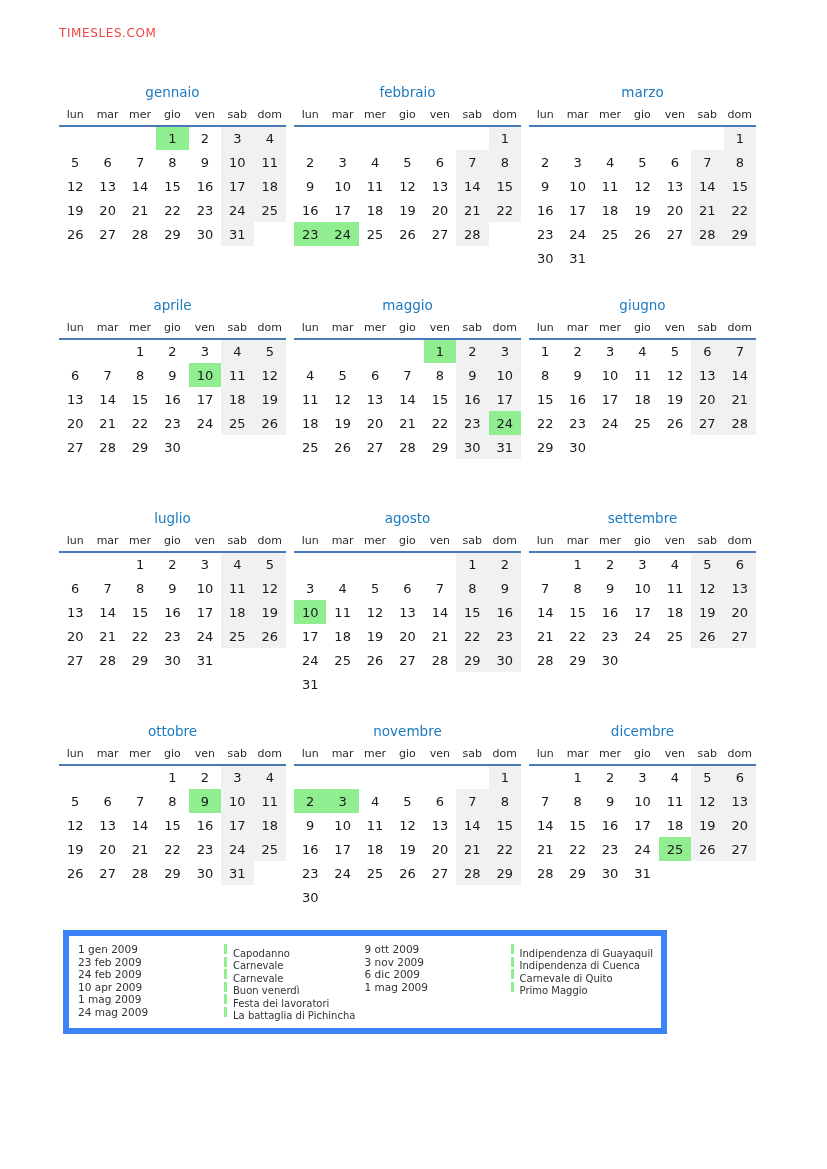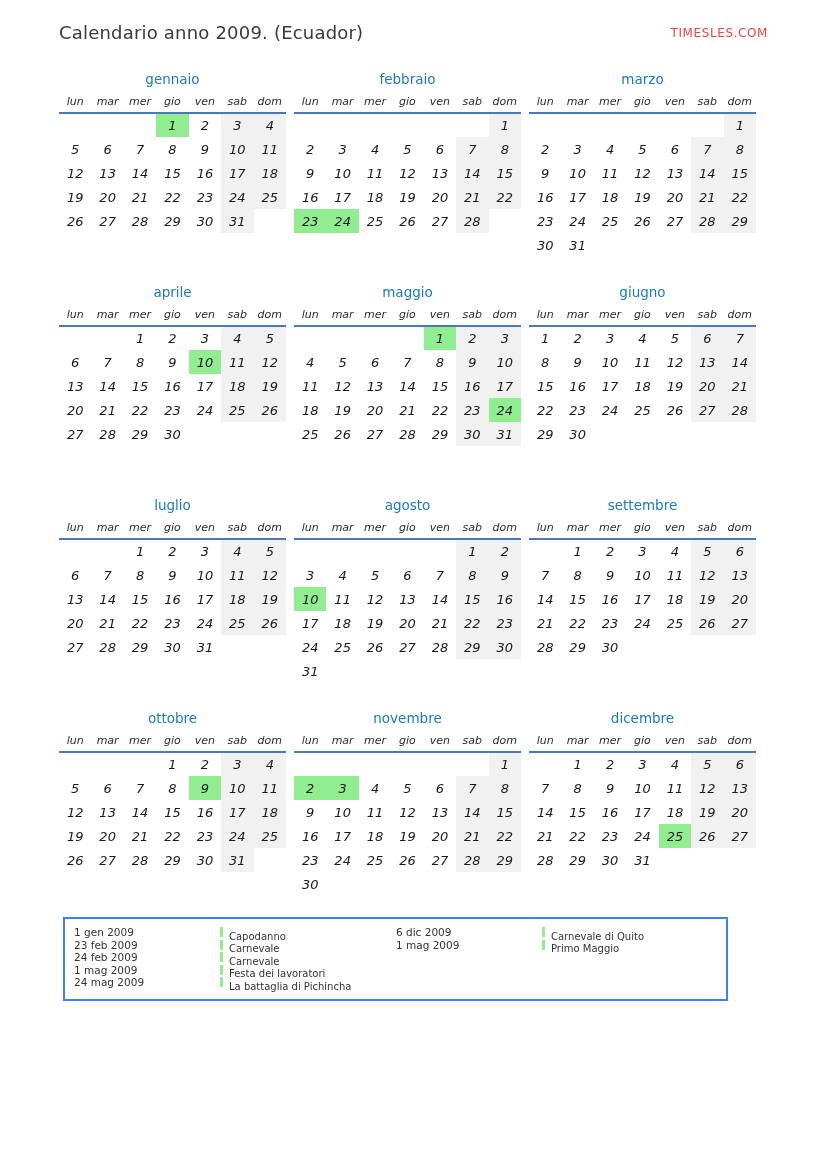--- a/index.html
+++ b/index.html
@@ -11,67 +11,66 @@
   }
   .page { padding:22px 59px 0 59px; }
 
   
   .header-row { display:flex; justify-content:space-between; align-items:flex-start; }
   .page-title { font-size:18px; font-weight:400; color:#3a3a3a; letter-spacing:0.2px; }
   .site-link { font-size:12px; color:#ef4444; text-decoration:none; letter-spacing:0.6px; margin-top:4px; }
 
   
   .months-grid {
-    margin-top:28px;
+    margin-top:44px;
     display:grid;
     grid-template-columns:repeat(3,227px);
     column-gap:8px;
     row-gap:26px;
   }
   .month { height:187px; }
   .month-title {
     font-size:13.5px; font-weight:400; color:#1b7ac1;
     text-align:center; margin-bottom:6px;
   }
-  table.month-grid { border-collapse:collapse; width:100%; table-layout:fixed;font-style:italic; }
+  table.month-grid { border-collapse:collapse; width:100%; table-layout:fixed; }
   table.month-grid th {
     font-size:11px; font-weight:400; color:#2b2b2b;
     text-align:center; padding:2px 0 4px 0;
     border-bottom:2px solid #4a7ab5;
   }
   table.month-grid td {
     font-size:13px; color:#1a1a1a; text-align:center;
     height:24px; padding:0;
   }
   td.weekend { background:#f1f1f1; }
   td.holiday { background:#90ee90; }
 
   
   .legend-box {
     margin:20px 0 0 4px;
-    width:665px;
-    border:2px solid #3b82f6;
+    width:604px;
+    border:6px solid #3b82f6;
     padding:7px 8px 10px 9px;
   }
   .legend-cols { display:grid; grid-template-columns:1fr 1fr; }
   .legend-row { display:flex; align-items:center; height:12.5px; }
   .legend-date { font-size:10.5px; color:#333; width:146px; flex:0 0 146px; }
   .legend-bar {
     display:inline-block; width:3px; height:10px;
     background:#90ee90; margin-right:6px; flex:0 0 3px;
   }
   .legend-name { font-size:10px; color:#333; white-space:nowrap;margin-top:8px; }
 </style>
 </head>
 <body>
 
 <div class="page">
 
   <div class="header-row">
-    <div class="page-title">Calendario anno 2009. (Ecuador)</div>
     <a class="site-link" href="#">TIMESLES.COM</a>
   </div>
 
   <div class="months-grid" id="months-grid">
       <div class="month">
         <div class="month-title">gennaio</div>
         <table class="month-grid">
           <thead>
             <tr>
               <th>lun</th>
@@ -866,32 +865,47 @@
             <span class="legend-date">23 feb 2009</span>
             <span class="legend-bar"></span>
             <span class="legend-name">Carnevale</span>
           </div>
           <div class="legend-row">
             <span class="legend-date">24 feb 2009</span>
             <span class="legend-bar"></span>
             <span class="legend-name">Carnevale</span>
           </div>
           <div class="legend-row">
+            <span class="legend-date">10 apr 2009</span>
+            <span class="legend-bar"></span>
+            <span class="legend-name">Buon venerdì</span>
+          </div>
+          <div class="legend-row">
             <span class="legend-date">1 mag 2009</span>
             <span class="legend-bar"></span>
             <span class="legend-name">Festa dei lavoratori</span>
           </div>
           <div class="legend-row">
             <span class="legend-date">24 mag 2009</span>
             <span class="legend-bar"></span>
             <span class="legend-name">La battaglia di Pichincha</span>
           </div>
         </div>
         <div>
           <div class="legend-row">
+            <span class="legend-date">9 ott 2009</span>
+            <span class="legend-bar"></span>
+            <span class="legend-name">Indipendenza di Guayaquil</span>
+          </div>
+          <div class="legend-row">
+            <span class="legend-date">3 nov 2009</span>
+            <span class="legend-bar"></span>
+            <span class="legend-name">Indipendenza di Cuenca</span>
+          </div>
+          <div class="legend-row">
             <span class="legend-date">6 dic 2009</span>
             <span class="legend-bar"></span>
             <span class="legend-name">Carnevale di Quito</span>
           </div>
           <div class="legend-row">
             <span class="legend-date">1 mag 2009</span>
             <span class="legend-bar"></span>
             <span class="legend-name">Primo Maggio</span>
           </div>
         </div>

